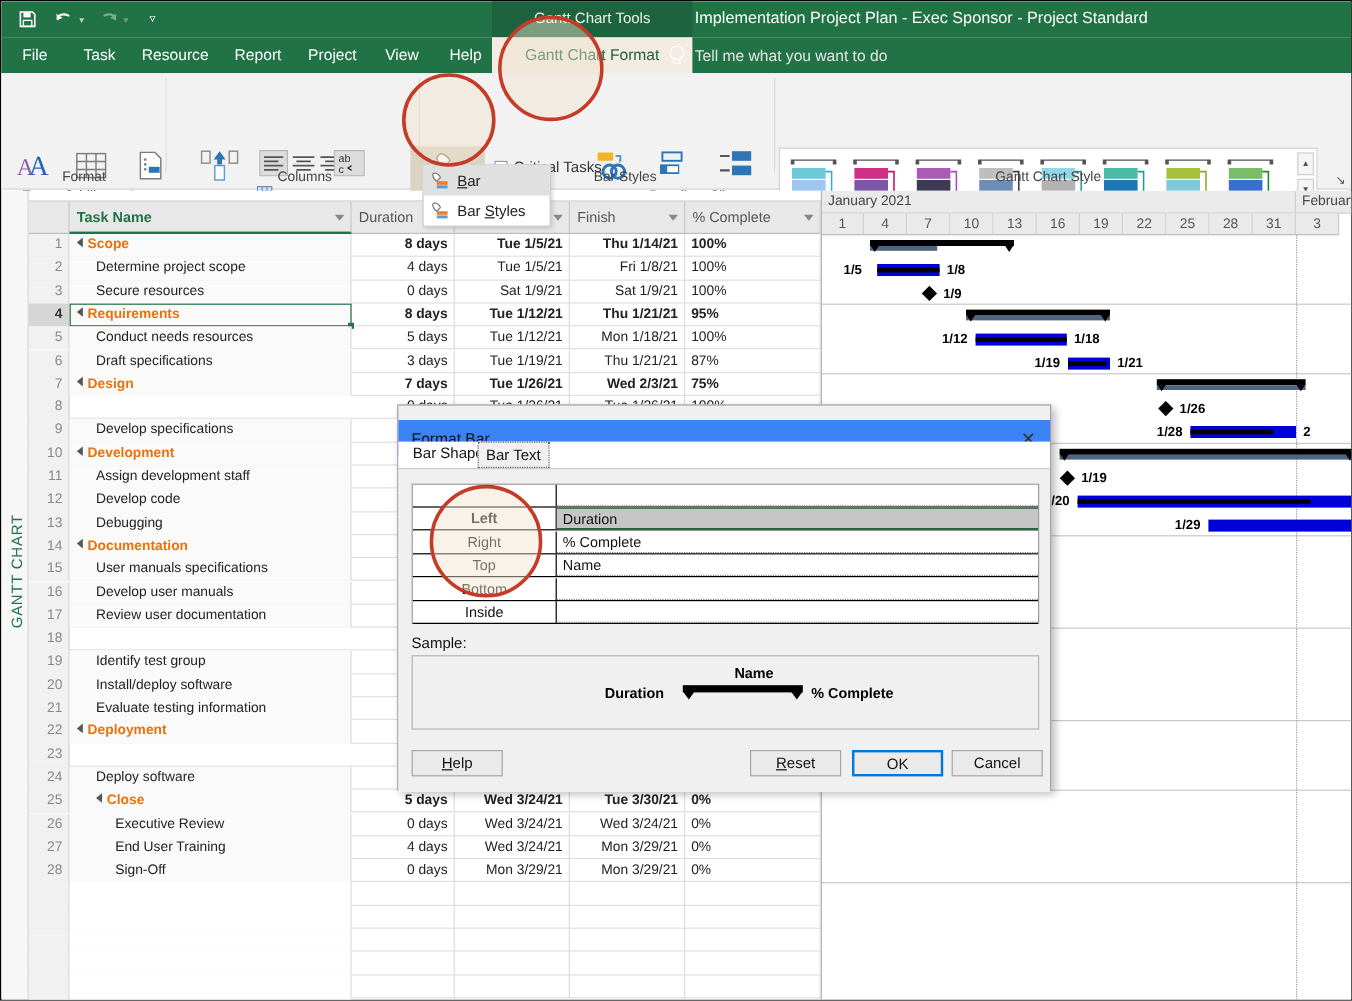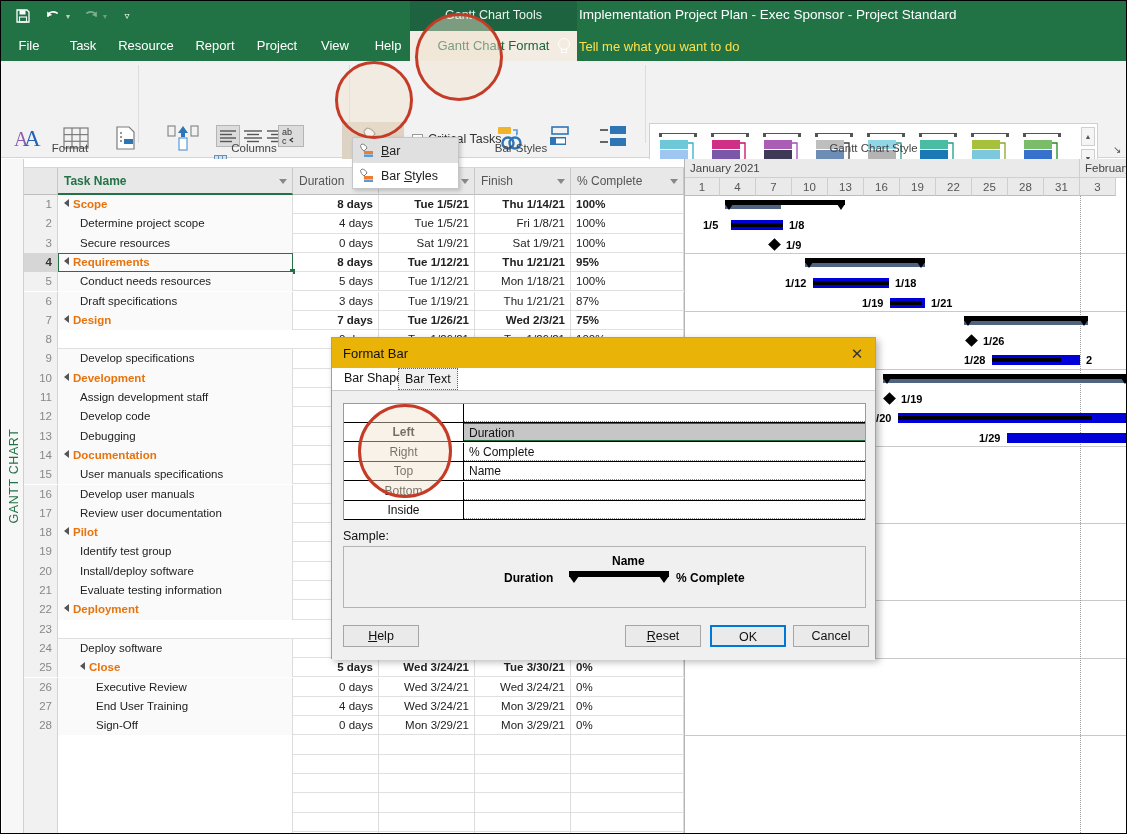--- a/index.html
+++ b/index.html
@@ -53,21 +53,21 @@
   .tab {
     position: absolute; top: 0; height: 30px; line-height: 30px;
     color: #ffffff; font-size: 13px; text-align: center; white-space: nowrap;
     cursor: default;
   }
   .tab.active {
     background: #f2ece2; color: #1d6340;
   }
   .tellme {
     position: absolute; left: 555px; top: 0; height: 30px;
-    display: flex; align-items: center; gap: 9px; color: #fde047; font-size: 13px;
+    display: flex; align-items: center; gap: 9px; color: #e5e5e5; font-size: 13px;
   }
   .bulb {
     width: 14px; height: 16px; position: relative;
   }
   .bulb::before {
     content: ""; position: absolute; left: 2px; top: 0;
     width: 10px; height: 10px; border: 1.4px solid #fff; border-radius: 50%;
   }
   .bulb::after {
     content: ""; position: absolute; left: 5px; top: 10px;
@@ -264,22 +264,22 @@
   }
   .ul { text-decoration: underline; }
 
   
   .dialog {
     position: absolute; left: 330px; top: 336px; width: 545px; height: 322px;
     background: #f0f0f0; border: 1px solid #a0a0a0;
     box-shadow: 3px 3px 7px rgba(0,0,0,.28); z-index: 60;
   }
   .dlg-title {
-    position: absolute; left: 0; top: 0; width: 100%; height: 30px;
-    background: #eab308; border-bottom: none;
+    position: absolute; left: 0; top: 12px; width: 100%; height: 30px;
+    background: #3b82f6; border-bottom: none;
   }
   .dlg-title span {
     position: absolute; left: 11px; top: 8px; font-size: 13px; color: #111;
   }
   .dlg-close {
     position: absolute; right: 8px; top: 6px; width: 20px; height: 20px;
     display: flex; align-items: center; justify-content: center;
     font-size: 15px; color: #333; cursor: default;
   }
   .dlg-tabs {
@@ -811,21 +811,20 @@
         <div class="row" style="top: 344.8px;">
           <div class="rownum">17</div>
           <div class="cell c-task" style="padding-left:22px"><span>Review user documentation</span></div>
           <div class="cell c-dur">2</div>
           <div class="cell c-start"></div>
           <div class="cell c-fin"></div>
           <div class="cell c-pct"></div>
         </div>
         <div class="row summary" style="top: 364.1px;">
           <div class="rownum">18</div>
-          <div class="cell c-task" style="padding-left:6px"><span class="tri"></span><span>Pilot</span></div>
           <div class="cell c-dur">26 d</div>
           <div class="cell c-start"></div>
           <div class="cell c-fin"></div>
           <div class="cell c-pct"></div>
         </div>
         <div class="row" style="top: 383.4px;">
           <div class="rownum">19</div>
           <div class="cell c-task" style="padding-left:22px"><span>Identify test group</span></div>
           <div class="cell c-dur">2</div>
           <div class="cell c-start"></div>

